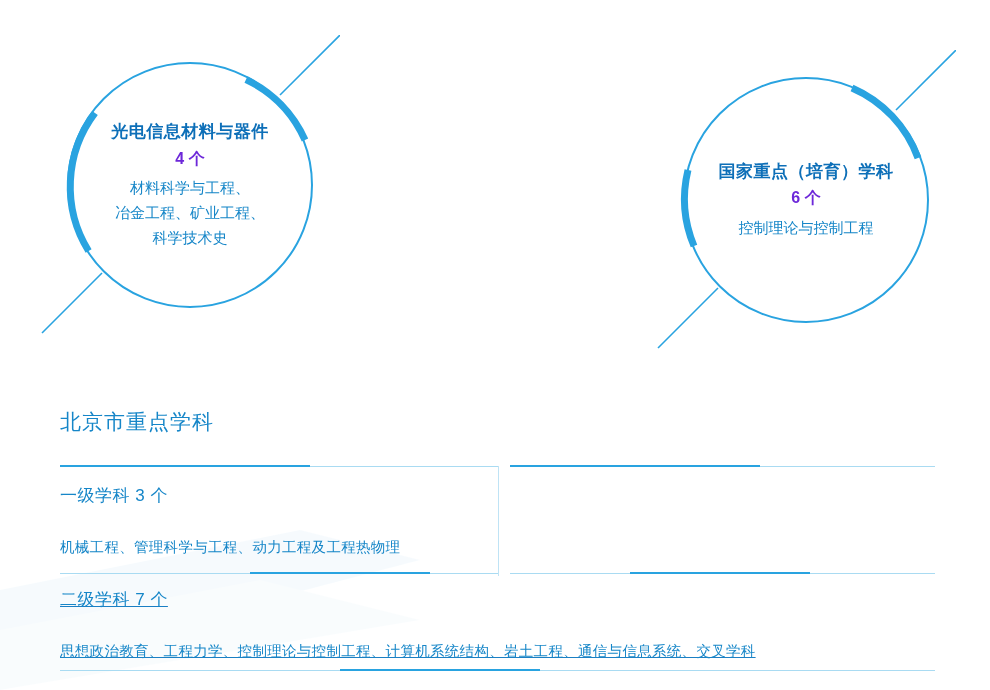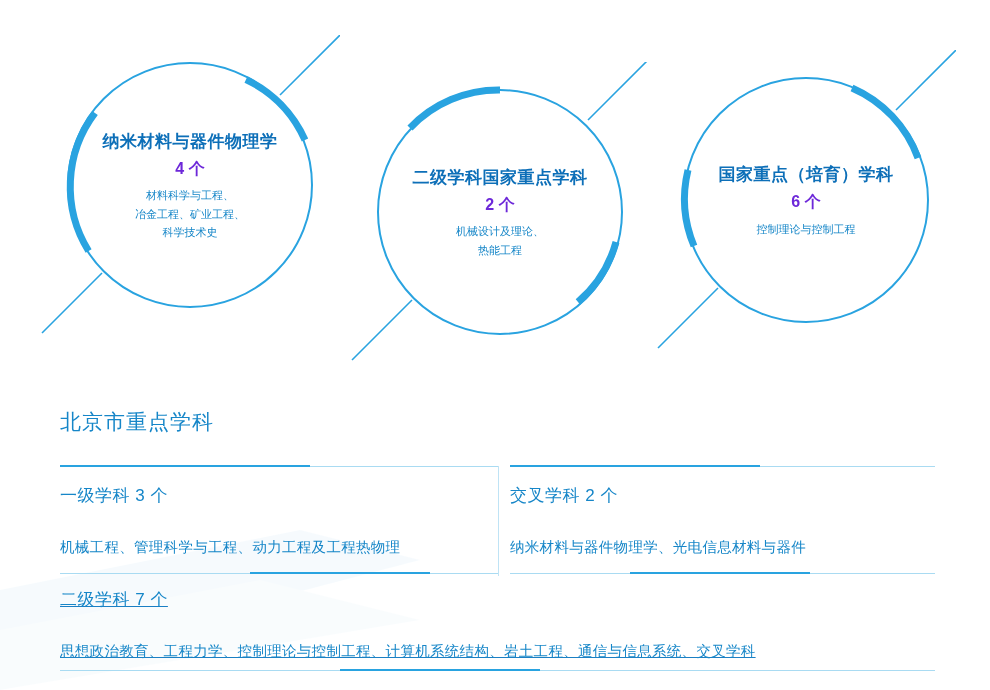--- a/index.html
+++ b/index.html
@@ -64,21 +64,21 @@
     letter-spacing: 0.5px;
     white-space: nowrap;
   }
   .c-count {
     font-size: 16px;
     font-weight: bold;
     color: #6d28d9;
     margin-top: 1px;
   }
   .c-body {
-    font-size: 11px;
+    font-size: 15px;
     color: #1686c8;
     margin-top: 5px;
     line-height: 1.65;
     white-space: pre-line;
   }
 
   
   .lower {
     position: absolute;
     left: 0;
@@ -139,43 +139,28 @@
 
       <circle cx="150" cy="150" r="122" fill="none" stroke="#29a3e0" stroke-width="2"></circle>
 
       <path d="M 48.6 216 A 122 122 0 0 1 55 78" fill="none" stroke="#29a3e0" stroke-width="7" stroke-linecap="butt"></path>
       <path d="M 206 44.5 A 122 122 0 0 1 265 105" fill="none" stroke="#29a3e0" stroke-width="7" stroke-linecap="butt"></path>
 
       <line x1="240" y1="60" x2="300" y2="0" stroke="#29a3e0" stroke-width="1.6"></line>
       <line x1="62" y1="238" x2="2" y2="298" stroke="#29a3e0" stroke-width="1.6"></line>
     </svg>
     <div class="circle-text">
-      <div class="c-title">纳米材料与器件物理学</div>
+      <div class="c-title">光电信息材料与器件</div>
       <div class="c-count">4 个</div>
       <div class="c-body">材料科学与工程、
 冶金工程、矿业工程、
 科学技术史</div>
     </div>
   </div>
 
-  <div class="circle-item" style="left:350px; top:62px;">
-    <svg class="ring-svg" width="300" height="300" viewBox="0 0 300 300">
-      <circle cx="150" cy="150" r="122" fill="none" stroke="#29a3e0" stroke-width="2"></circle>
-      <path d="M 60 66 A 122 122 0 0 1 150 28" fill="none" stroke="#29a3e0" stroke-width="7"></path>
-      <path d="M 266 180 A 122 122 0 0 1 228 240" fill="none" stroke="#29a3e0" stroke-width="7"></path>
-      <line x1="238" y1="58" x2="298" y2="-2" stroke="#29a3e0" stroke-width="1.6"></line>
-      <line x1="62" y1="238" x2="2" y2="298" stroke="#29a3e0" stroke-width="1.6"></line>
-    </svg>
-    <div class="circle-text">
-      <div class="c-title">二级学科国家重点学科</div>
-      <div class="c-count">2 个</div>
-      <div class="c-body">机械设计及理论、
-热能工程</div>
-    </div>
-  </div>
 
   <div class="circle-item" style="left:656px; top:50px;">
     <svg class="ring-svg" width="300" height="300" viewBox="0 0 300 300">
       <circle cx="150" cy="150" r="122" fill="none" stroke="#29a3e0" stroke-width="2"></circle>
       <path d="M 196 38 A 122 122 0 0 1 262 108" fill="none" stroke="#29a3e0" stroke-width="7"></path>
       <path d="M 38 196 A 122 122 0 0 1 32 120" fill="none" stroke="#29a3e0" stroke-width="7"></path>
       <line x1="240" y1="60" x2="300" y2="0" stroke="#29a3e0" stroke-width="1.6"></line>
       <line x1="62" y1="238" x2="2" y2="298" stroke="#29a3e0" stroke-width="1.6"></line>
     </svg>
     <div class="circle-text">
@@ -195,24 +180,20 @@
   <div class="divider" style="left:510px; top:77px; width:250px;"></div>
   <div class="divider light" style="left:760px; top:78px; width:175px;"></div>
 
   <div class="vline" style="left:498px; top:78px; height:110px;"></div>
 
   <div class="block" style="left:60px; top:96px; width:430px;">
     <div class="block-title">一级学科 3 个</div>
     <div class="block-body">机械工程、管理科学与工程、动力工程及工程热物理</div>
   </div>
 
-  <div class="block" style="left:510px; top:96px; width:430px;">
-    <div class="block-title">交叉学科 2 个</div>
-    <div class="block-body">纳米材料与器件物理学、光电信息材料与器件</div>
-  </div>
 
   <div class="divider light" style="left:60px; top:185px; width:190px;"></div>
   <div class="divider" style="left:250px; top:184px; width:180px;"></div>
   <div class="divider light" style="left:430px; top:185px; width:68px;"></div>
   <div class="divider light" style="left:510px; top:185px; width:120px;"></div>
   <div class="divider" style="left:630px; top:184px; width:180px;"></div>
   <div class="divider light" style="left:810px; top:185px; width:125px;"></div>
 
   <div class="block" style="left:60px; top:200px; width:880px;text-decoration:underline;">
     <div class="block-title">二级学科 7 个</div>

